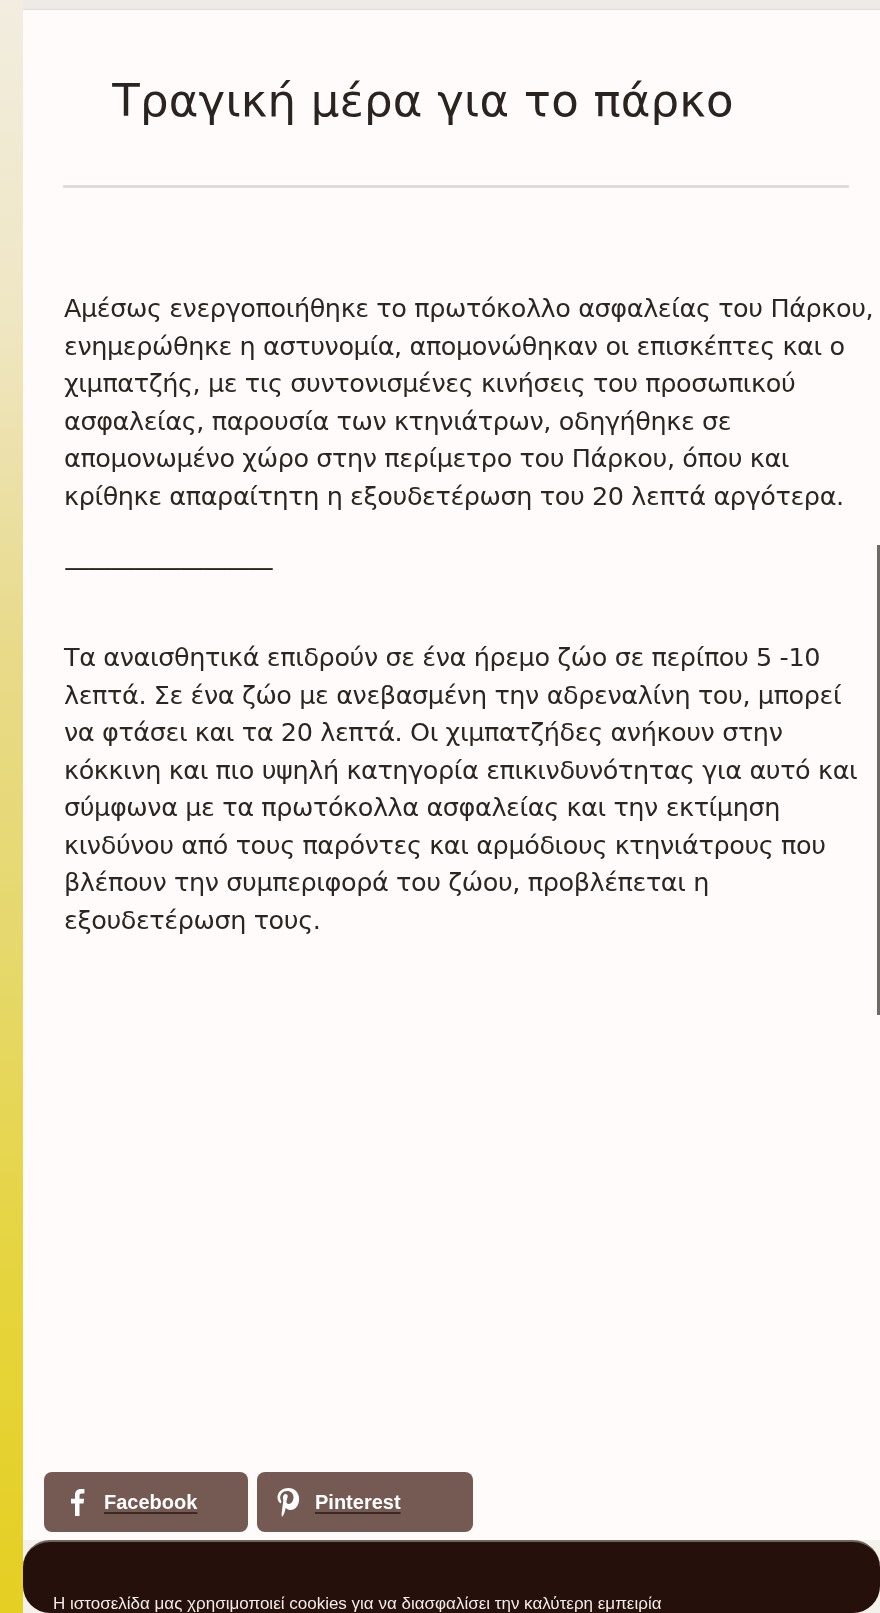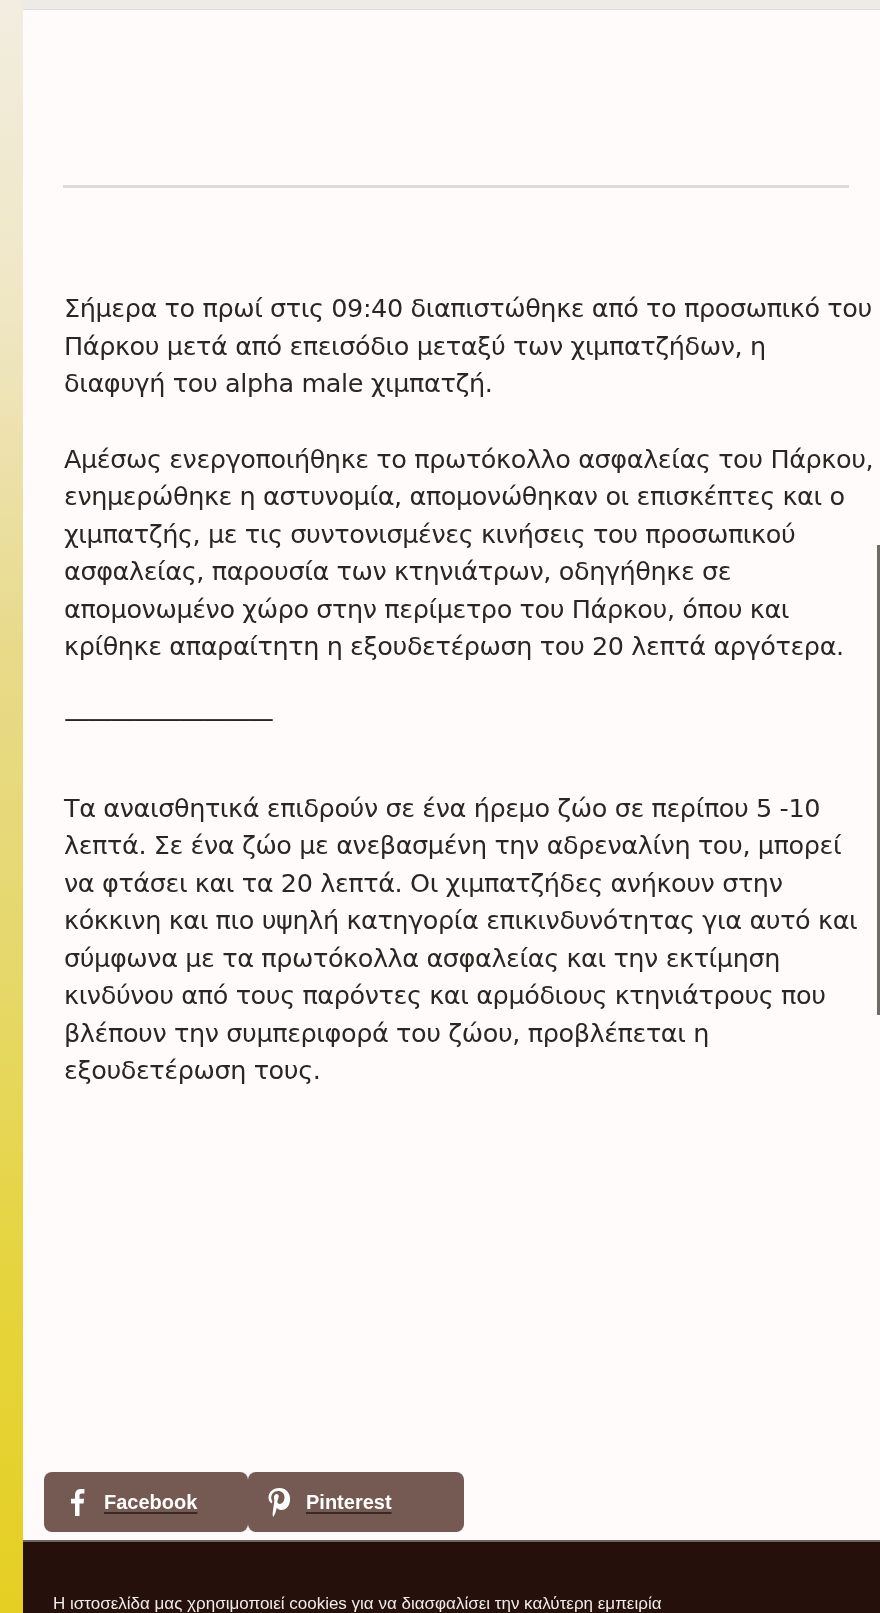--- a/index.html
+++ b/index.html
@@ -59,20 +59,21 @@
       margin-top: 14px;
       margin-bottom: 58px;
       letter-spacing: -3px;
       font-size: 26px;
       line-height: 28px;
     }
     .share-row {
       position: absolute;
       left: 44px; top: 1472px;
       display: flex;
+      gap: 9px;
       border-radius: 17px;
     }
     .share-btn {
       display: flex;
       align-items: center;
       height: 60px;
       border-radius: 8px;
       background: #745a52;
       color: #ffffff;
       font-family: "Liberation Sans", sans-serif;
@@ -97,41 +98,42 @@
       left: 877px; top: 545px;
       width: 3px; height: 470px;
       background: #6f6a66;
     }
     .cookie-bar {
       position: absolute;
       left: 23px; top: 1540px;
       width: 857px; height: 73px;
       background: #25100c;
       border-top: 2px solid #6d6560;
+      border-radius: 27px;
     }
     .cookie-text {
       position: absolute;
       left: 30px; top: 52px;
       color: #f1ece8;
       font-family: "Liberation Sans", sans-serif;
       font-size: 17px;
       white-space: nowrap;
     }
   </style>
 </head>
 <body>
 
 <div class="left-strip"></div>
 <div class="top-band"></div>
 
 <div class="card">
+  <h1 class="title">Τραγική μέρα για το πάρκο</h1>
   <div class="title-rule"></div>
 
   <div class="article">
-    <p>Σήμερα το πρωί στις 09:40 διαπιστώθηκε από το προσωπικό του Πάρκου μετά από επεισόδιο μεταξύ των χιμπατζήδων, η διαφυγή του alpha male χιμπατζή.</p>
     <p>Αμέσως ενεργοποιήθηκε το πρωτόκολλο ασφαλείας του Πάρκου, ενημερώθηκε η αστυνομία, απομονώθηκαν οι επισκέπτες και ο χιμπατζής, με τις συντονισμένες κινήσεις του προσωπικού ασφαλείας, παρουσία των κτηνιάτρων, οδηγήθηκε σε απομονωμένο χώρο στην περίμετρο του Πάρκου, όπου και κρίθηκε απαραίτητη η εξουδετέρωση του 20 λεπτά αργότερα.</p>
     <p class="sep">—————————</p>
     <p>Τα αναισθητικά επιδρούν σε ένα ήρεμο ζώο σε περίπου 5 -10 λεπτά. Σε ένα ζώο με ανεβασμένη την αδρεναλίνη του, μπορεί να φτάσει και τα 20 λεπτά. Οι χιμπατζήδες ανήκουν στην κόκκινη και πιο υψηλή κατηγορία επικινδυνότητας για αυτό και σύμφωνα με τα πρωτόκολλα ασφαλείας και την εκτίμηση κινδύνου από τους παρόντες και αρμόδιους κτηνιάτρους που βλέπουν την συμπεριφορά του ζώου, προβλέπεται η εξουδετέρωση τους.</p>
   </div>
 </div>
 
 <div class="share-row">
   <a class="share-btn facebook">
     <span class="icon">
       <svg width="16" height="28" viewBox="0 0 16 28">

